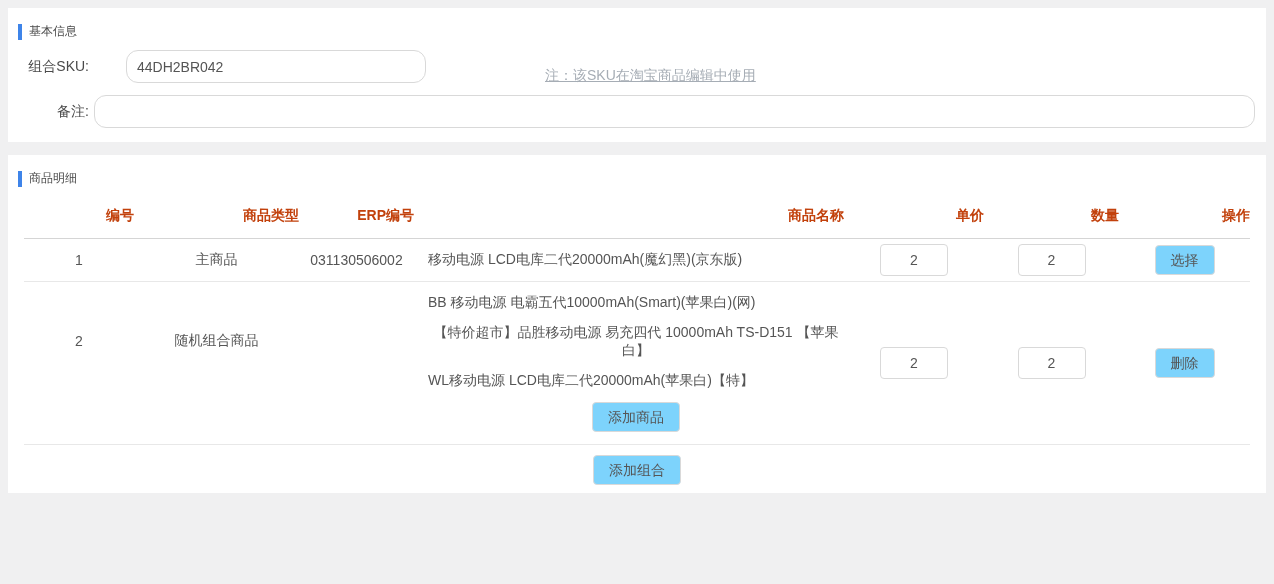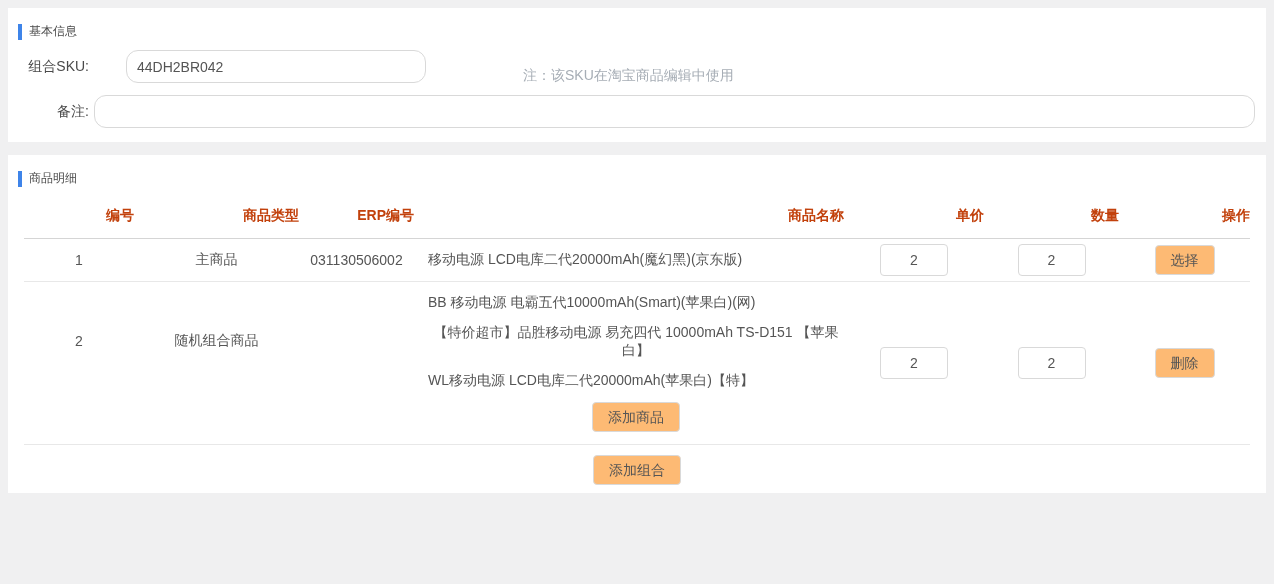--- a/index.html
+++ b/index.html
@@ -51,25 +51,26 @@
     padding: 0 10px;
     font-size: 14px;
     color: #555;
     outline: none;
     background: #fff;
     font-family: inherit;
   }
   .inp-300 { width: 300px; }
   .inp-remark { flex: 1 1 auto; margin-right: 11px; }
   .note {
-    margin-left: 65px;
+    margin-left: 87px;
     color: #a6adb5;
     position: relative;
     top: 9px;
     white-space: nowrap;
+    text-decoration: underline;
   }
 
   
   .tbl {
     width: 1226px;
     margin: 12px auto 0;
     border-collapse: collapse;
     table-layout: fixed;
   }
   .tbl th {
@@ -100,21 +101,21 @@
     border: 1px solid #d9d9d9;
     border-radius: 4px;
     font-size: 14px;
     color: #555;
     outline: none;
     background: #fff;
     font-family: inherit;
   }
   .btn {
     display: inline-block;
-    background: #fdba74;
+    background: #7dd3fc;
     border: 1px solid #d9d9d9;
     border-radius: 4px;
     color: #555;
     font-size: 14px;
     padding: 7px 15px;
     cursor: pointer;
     font-family: inherit;
     line-height: 1;
   }
   .add-product-btn { margin-top: 2px; }

